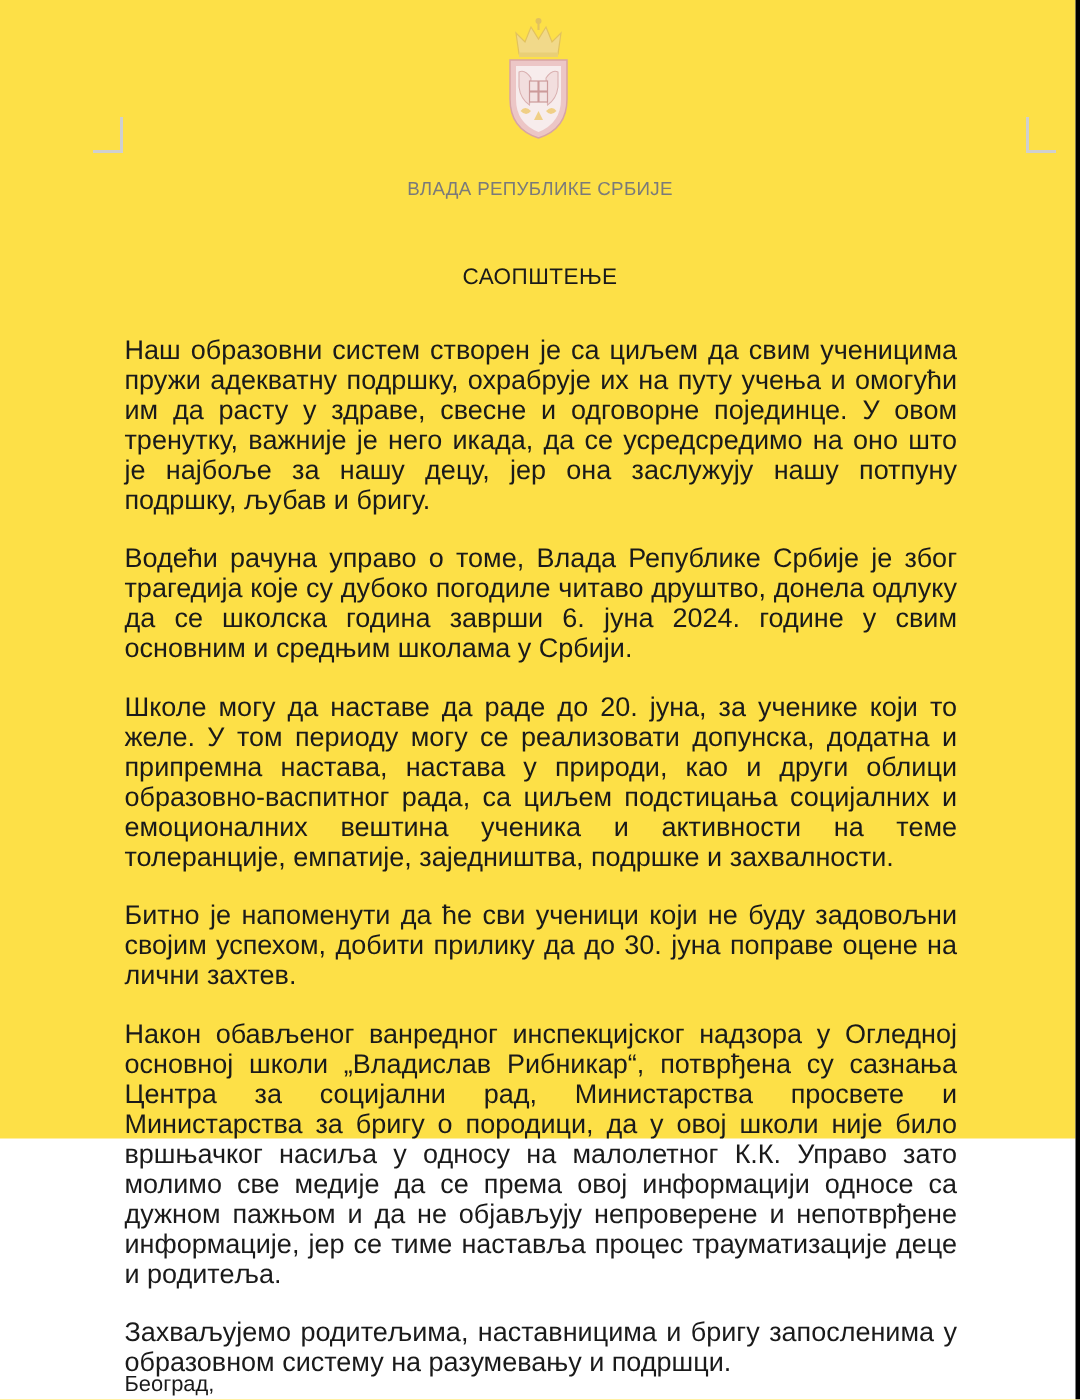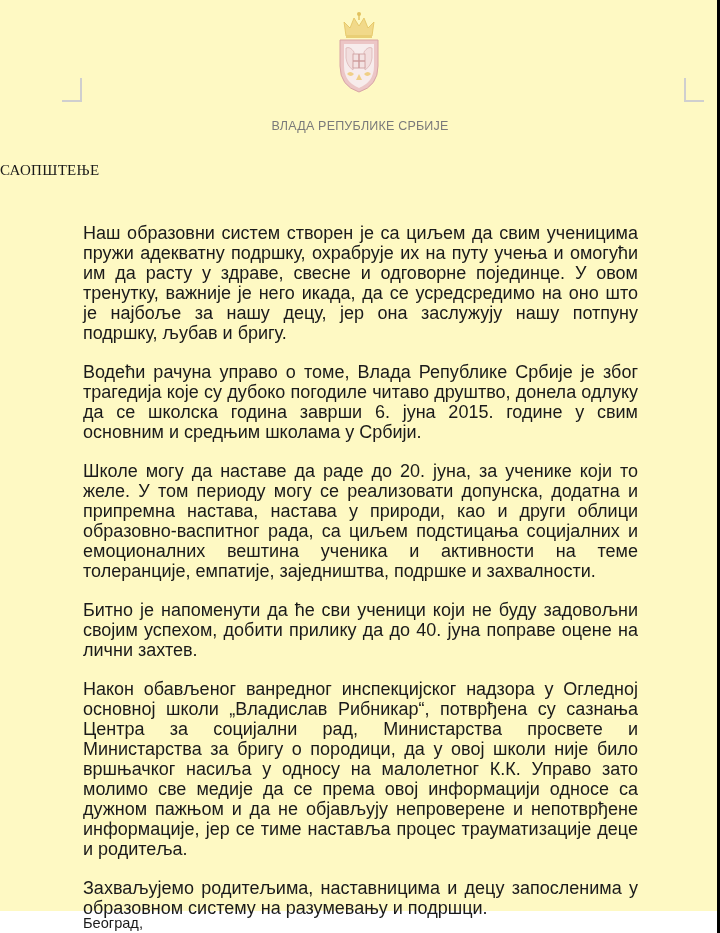--- a/index.html
+++ b/index.html
@@ -3,41 +3,41 @@
 <meta charset="utf-8">
 <style>
   html, body { margin: 0; padding: 0; }
   body {
     width: 720px; height: 933px; overflow: hidden;
     background: #ffffff;
     font-family: "Liberation Sans", "DejaVu Sans", sans-serif;
     position: relative;
   }
   .page {
-    position: absolute; left: 0; top: 0; width: 717px; height: 911px;
-    background: #fef9c3;
+    position: absolute; left: 0; top: 0; width: 717px; height: 759px;
+    background: #fde047;
   }
   .right-edge {
     position: absolute; right: 0; top: 0; width: 3px; height: 933px; background: #000;
   }
   .crest {
     position: absolute; left: 336px; top: 8px; width: 46px; height: 86px;
   }
   .corner {
     position: absolute; width: 18px; height: 22px;
   }
   .corner.left { left: 62px; top: 78px; border-right: 2px solid #cfcfcf; border-bottom: 2px solid #cfcfcf; }
   .corner.right { left: 684px; top: 78px; border-left: 2px solid #cfcfcf; border-bottom: 2px solid #cfcfcf; }
   .org {
     position: absolute; top: 119px; left: 0; width: 720px; text-align: center;
     font-size: 12.5px; color: #7a7a7a; letter-spacing: 0.2px;
   }
   .title {
-    position: absolute; top: 162px; left: 0; width: 720px; text-align: left;
-    font-size: 15px; color: #1a1a1a; letter-spacing: 0.3px; font-family: Liberation Serif, serif;
+    position: absolute; top: 176px; left: 0; width: 720px; text-align: center;
+    font-size: 15px; color: #1a1a1a; letter-spacing: 0.3px;
   }
   .body-text {
     position: absolute; left: 83px; top: 223px; width: 555px;
     font-size: 18px; line-height: 20px; color: #1a1a1a;
     text-align: justify;
   }
   .body-text p { margin: 0 0 19px 0; }
   .signature {
     position: absolute; left: 83px; top: 879px;
     font-size: 14.6px; line-height: 20px; color: #1a1a1a; margin-top: 34px;
@@ -71,25 +71,25 @@
   </svg>
 
   <div class="corner left"></div>
   <div class="corner right"></div>
 
   <div class="org">ВЛАДА РЕПУБЛИКЕ СРБИЈЕ</div>
   <div class="title">САОПШТЕЊЕ</div>
 
   <div class="body-text">
     <p>Наш образовни систем створен је са циљем да свим ученицима пружи адекватну подршку, охрабрује их на путу учења и омогући им да расту у здраве, свесне и одговорне појединце. У овом тренутку, важније је него икада, да се усредсредимо на оно што је најбоље за нашу децу, јер она заслужују нашу потпуну подршку, љубав и бригу.</p>
-    <p>Водећи рачуна управо о томе, Влада Републике Србије је због трагедија које су дубоко погодиле читаво друштво, донела одлуку да се школска година заврши 6. јуна 2015. године у свим основним и средњим школама у Србији.</p>
+    <p>Водећи рачуна управо о томе, Влада Републике Србије је због трагедија које су дубоко погодиле читаво друштво, донела одлуку да се школска година заврши 6. јуна 2024. године у свим основним и средњим школама у Србији.</p>
     <p>Школе могу да наставе да раде до 20. јуна, за ученике који то желе. У том периоду могу се  реализовати допунска, додатна и припремна настава, настава у природи, као и други облици образовно-васпитног рада, са циљем подстицања социјалних и емоционалних вештина ученика и активности на теме толеранције, емпатије, заједништва, подршке и захвалности.</p>
-    <p>Битно је напоменути да ће сви ученици који не буду  задовољни својим успехом, добити прилику да до 40. јуна поправе оцене на лични захтев.</p>
+    <p>Битно је напоменути да ће сви ученици који не буду  задовољни својим успехом, добити прилику да до 30. јуна поправе оцене на лични захтев.</p>
     <p>Након обављеног ванредног инспекцијског надзора у Огледној основној школи „Владислав Рибникар“, потврђена су сазнања Центра за социјални рад, Министарства просвете и Министарства за бригу о породици, да у овој школи није било вршњачког насиља у односу на малолетног К.К. Управо зато молимо све медије да се према овој информацији односе са дужном пажњом и да не објављују непроверене и непотврђене информације, јер се тиме наставља процес трауматизације деце и родитеља.</p>
-    <p>Захваљујемо родитељима, наставницима и децу запосленима у образовном систему на разумевању и подршци.</p>
+    <p>Захваљујемо родитељима, наставницима и бригу запосленима у образовном систему на разумевању и подршци.</p>
   </div>
 
   <div class="signature">
     <div>Београд,</div>
     <div>4. јун 2023. године</div>
   </div>
 </div>
 
 <div class="right-edge"></div>
 

